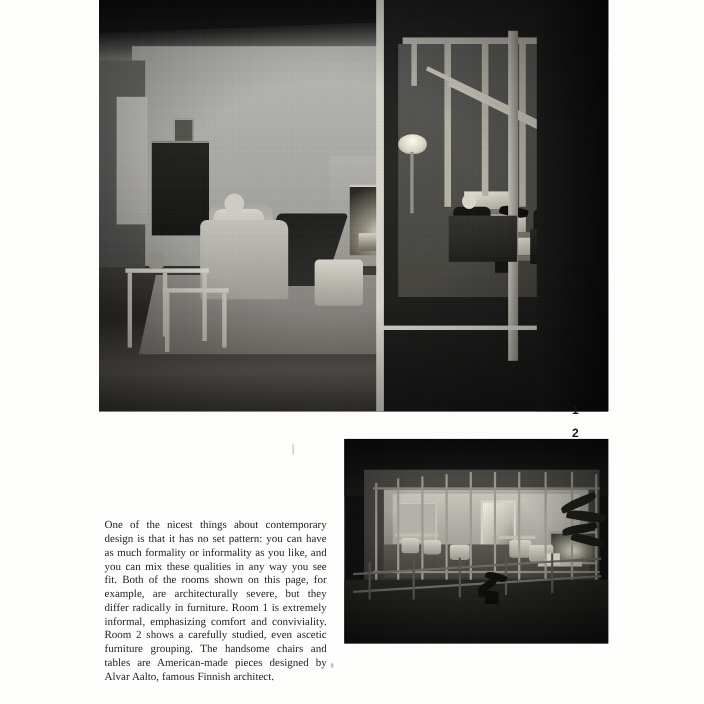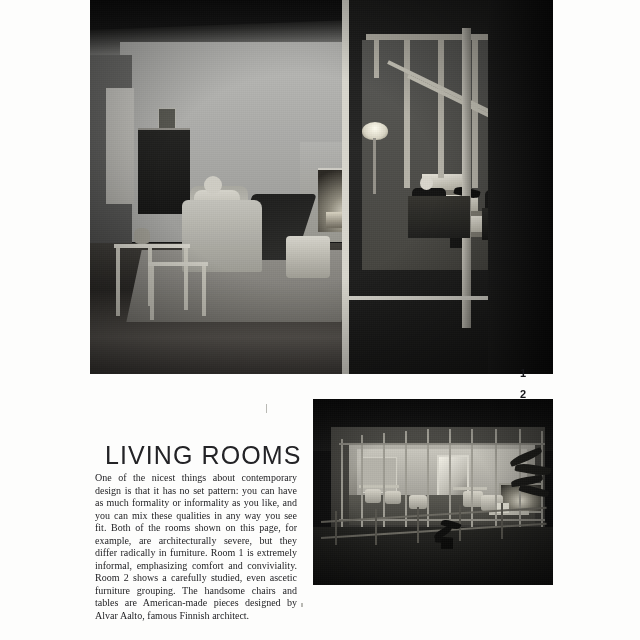--- a/index.html
+++ b/index.html
@@ -498,17 +498,16 @@
       <div class="t-leaf" style="left:10px;top:40px;width:30px;height:8px;transform:rotate(16deg);background:#181816;"></div>
     </div>
 
     <div class="grain"></div>
     <div class="vignette"></div>
   </div>
 
   <div class="tick" style="left:266px;top:404px;width:1px;height:9px;"></div>
   <div class="tick" style="left:301px;top:603px;width:2px;height:4px;"></div>
 
-  <h1 id="headline">LIVING ROOMS</h1>
 
   <p id="bodytext">One of the nicest things about contemporary design is that it has no set pattern: you can have as much formality or informality as you like, and you can mix these qualities in any way you see fit. Both of the rooms shown on this page, for example, are architecturally severe, but they differ radically in furniture. Room 1 is extremely informal, emphasizing comfort and conviviality. Room 2 shows a carefully studied, even ascetic furniture grouping. The handsome chairs and tables are American-made pieces designed by Alvar Aalto, famous Finnish architect.</p>
 
 </div>
 
 </body></html>

